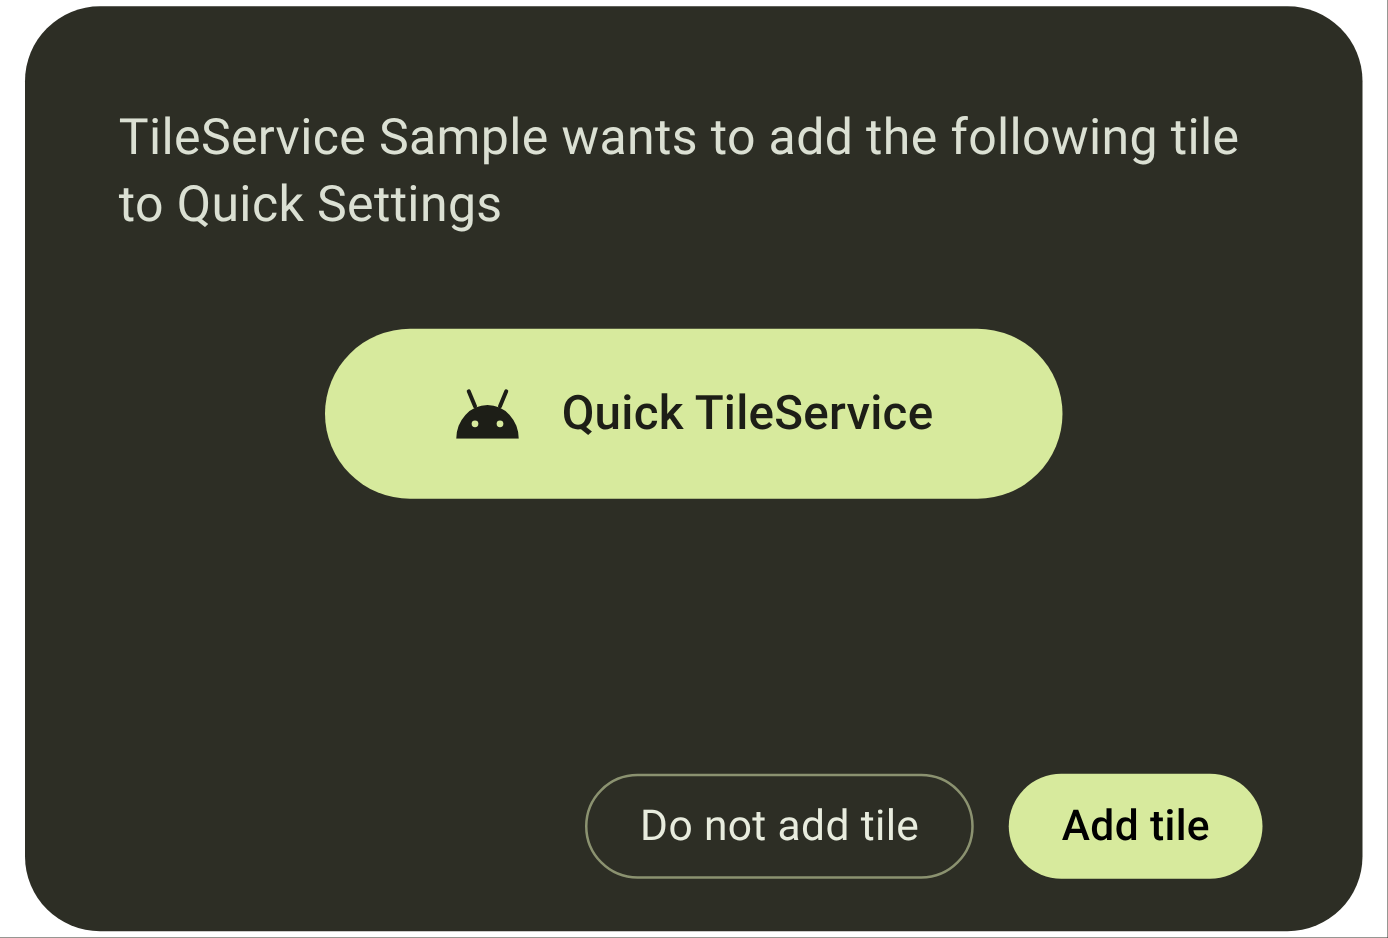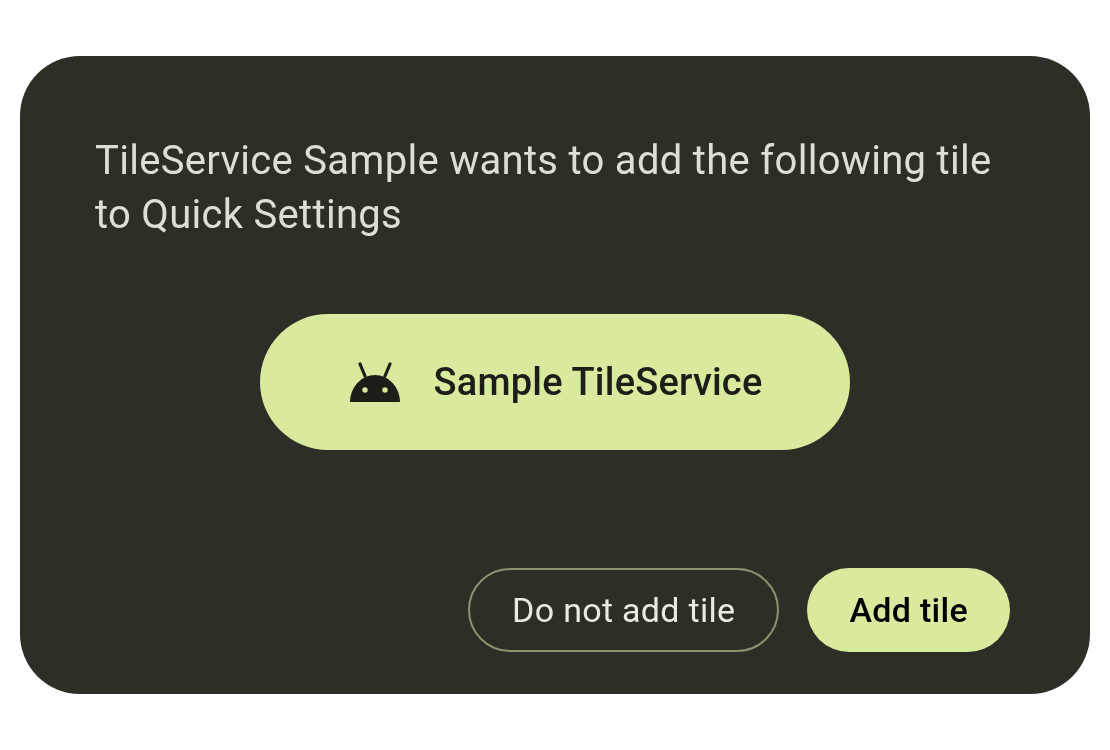--- a/index.html
+++ b/index.html
@@ -13,21 +13,21 @@
       height: 750px;
       background: #ffffff;
       display: flex;
       align-items: center;
       justify-content: center;
       font-family: 'Roboto', 'Segoe UI', Arial, sans-serif;
     }
     
     .dialog {
       width: 1070px;
-      height: 638px;
+      height: 740px;
       background: #2d2e25;
       border-radius: 60px;
       padding: 78px 75px 45px 75px;
       display: flex;
       flex-direction: column;
       position: relative;
     }
     
     .dialog-title {
       color: #dbe0d3;
@@ -108,20 +108,20 @@
 
         <line x1="12" y1="2" x2="17" y2="14" stroke="#1d1e17" stroke-width="3.2" stroke-linecap="round"></line>
         <line x1="42" y1="2" x2="37" y2="14" stroke="#1d1e17" stroke-width="3.2" stroke-linecap="round"></line>
 
         <path d="M 2 40 A 25 27 0 0 1 52 40 Z" fill="#1d1e17"></path>
 
         <circle cx="17" cy="28" r="2.7" fill="#d7ea9d"></circle>
         <circle cx="37" cy="28" r="2.7" fill="#d7ea9d"></circle>
       </svg>
     </span>
-    <span class="tile-label">Sample TileService</span>
+    <span class="tile-label">Quick TileService</span>
   </div>
 
   <div class="button-row">
     <button class="btn btn-outline">Do not add tile</button>
     <button class="btn btn-filled">Add tile</button>
   </div>
 </div>
 
 </body></html>

